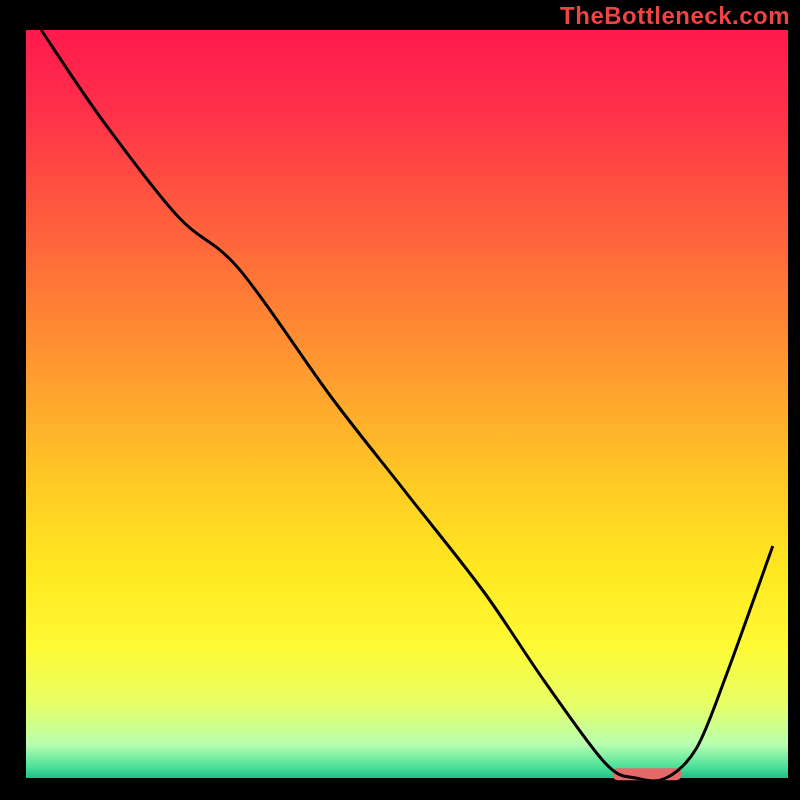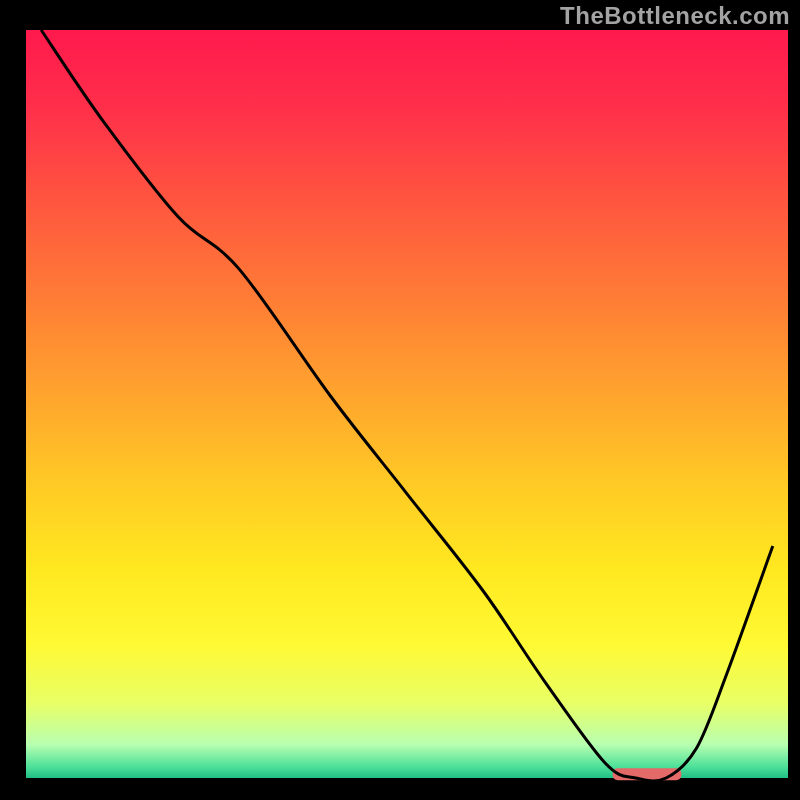--- a/index.html
+++ b/index.html
@@ -13,21 +13,21 @@
   }
   .container {
     position: relative;
     width: 800px;
     height: 800px;
   }
   .watermark {
     position: absolute;
     top: 2px;
     right: 10px;
-    color: #a3a3a3;
+    color: #ef4444;
     font-size: 24px;
     font-weight: bold;
     letter-spacing: 0.5px;
     z-index: 3;
   }
   svg {
     position: absolute;
     top: 0;
     left: 0;
     width: 800px;

